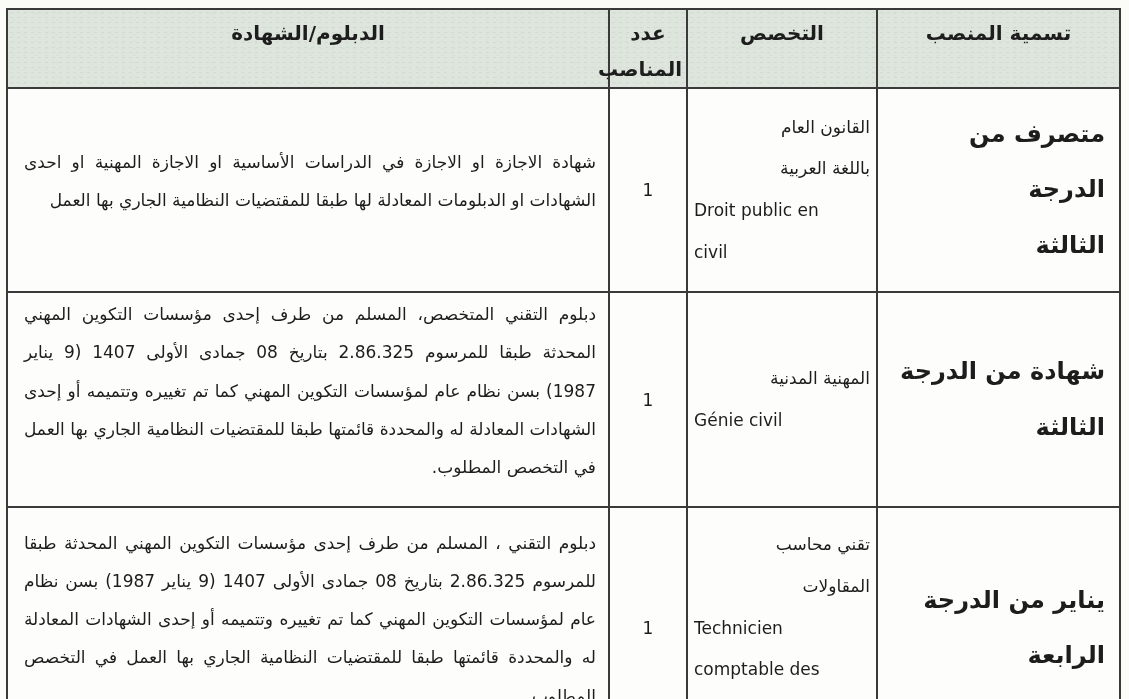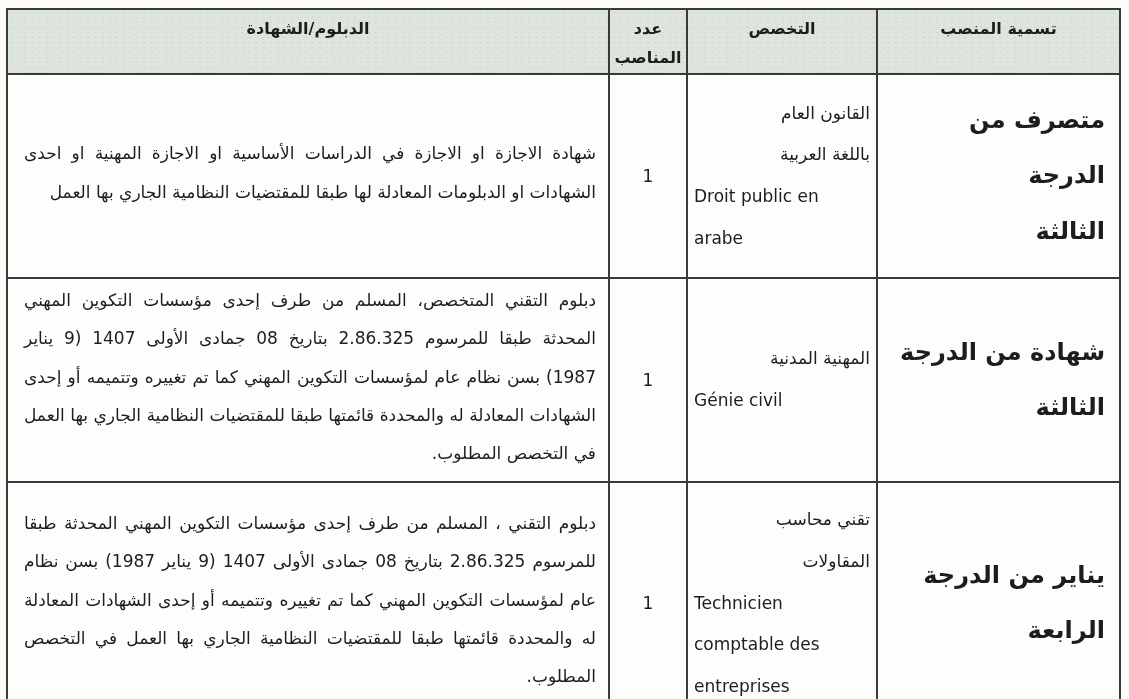--- a/index.html
+++ b/index.html
@@ -44,21 +44,21 @@
   tr.r2 { height: 203px; }
   tr.r3 { height: 203px; }
 
   .doc-table th {
     background-color: #dee5dd;
     background-image:
       radial-gradient(rgba(140,170,150,0.16) 1px, transparent 1.4px),
       radial-gradient(rgba(190,170,185,0.12) 1px, transparent 1.4px);
     background-size: 7px 5px, 11px 7px;
     font-weight: bold;
-    font-size: 16px;
+    font-size: 20px;
     text-align: center;
     vertical-align: top;
     padding: 5px 4px 0 4px;
     line-height: 1.8;
   }
   td.pos-cell {
     font-weight: bold;
     font-size: 24px;
     text-align: right;
     vertical-align: middle;
@@ -78,21 +78,21 @@
   .spec-fr { direction: ltr; }
   td.count-cell {
     text-align: center;
     vertical-align: middle;
     font-size: 17px;
   }
   td.dip-cell {
     font-size: 17px;
     text-align: justify;
     vertical-align: middle;
-    padding: 2px 12px 9px 16px;
+    padding: 2px 12px 20px 16px;
     line-height: 2.25;
   }
 </style>
 </head>
 <body>
 
 <div class="page">
   <table class="doc-table">
     <colgroup>
       <col class="c-pos">
@@ -109,21 +109,21 @@
       </tr>
     </thead>
     <tbody>
       <tr class="r1">
         <td class="pos-cell">متصرف من الدرجة
 الثالثة</td>
         <td class="spec-cell">
           <div class="spec-ar">القانون العام
 باللغة العربية</div>
           <div class="spec-fr">Droit public en
-arabe</div>
+civil</div>
         </td>
         <td class="count-cell">1</td>
         <td class="dip-cell">شهادة الاجازة او الاجازة في الدراسات الأساسية او الاجازة المهنية او احدى الشهادات او الدبلومات المعادلة لها طبقا للمقتضيات النظامية الجاري بها العمل</td>
       </tr>
       <tr class="r2">
         <td class="pos-cell">شهادة من الدرجة الثالثة</td>
         <td class="spec-cell">
           <div class="spec-ar">المهنية المدنية</div>
           <div class="spec-fr">Génie civil</div>
         </td>

